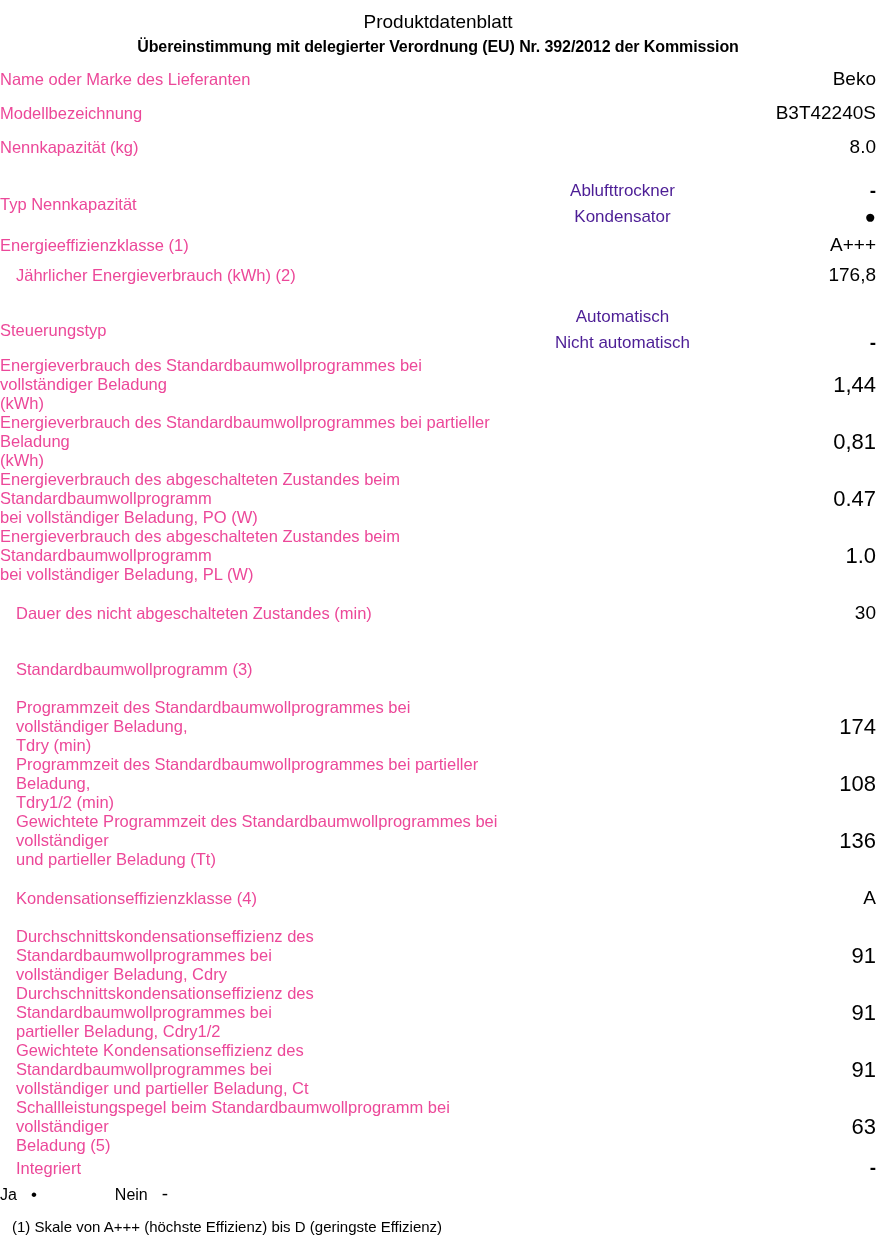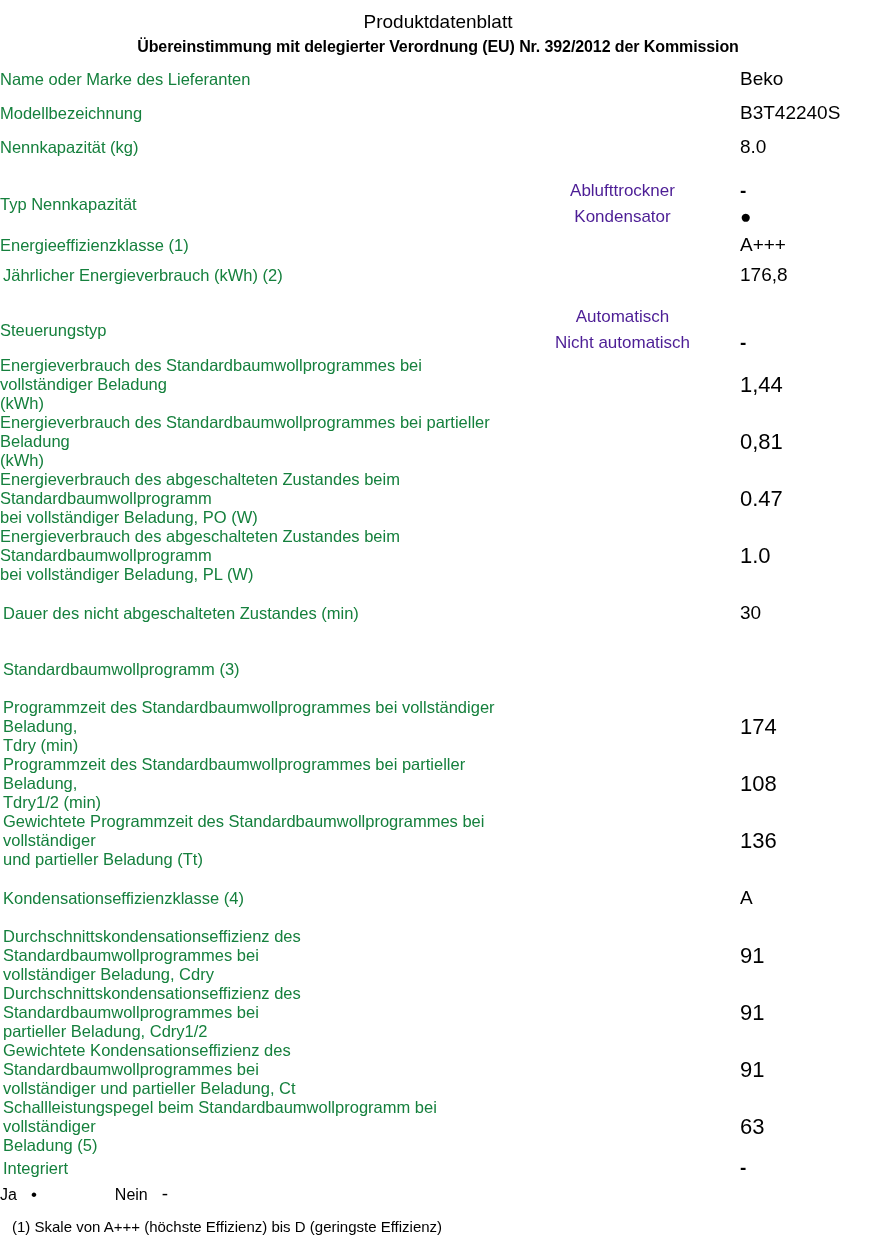--- a/index.html
+++ b/index.html
@@ -58,38 +58,38 @@
 
   .col-label   { width: 505px; }
   .col-mid     { width: 235px; }
   .col-value   { width: 136px; }
 
   .label {
     font-size: 16.5px;
     line-height: 19px;
     padding-left: 12px;
     padding-right: 6px;
-    color: #15803d;
+    color: #ec4899;
   }
   .label.sub2 {
-    padding-left: 3px;
+    padding-left: 16px;
   }
 
   .midtext {
     font-size: 17px;
     line-height: 18px;
     text-align: center;
     padding-right: 16px;
     color: #4c1d95;
   }
 
   .value {
     font-size: 19px;
     line-height: 22px;
-    text-align: left;
+    text-align: right;
     padding-right: 28px;
     color: #000;
     white-space: nowrap;
   }
   .value.small {
     font-size: 22px;
   }
   .value.marker {
     font-size: 19px;
     font-weight: 700;

